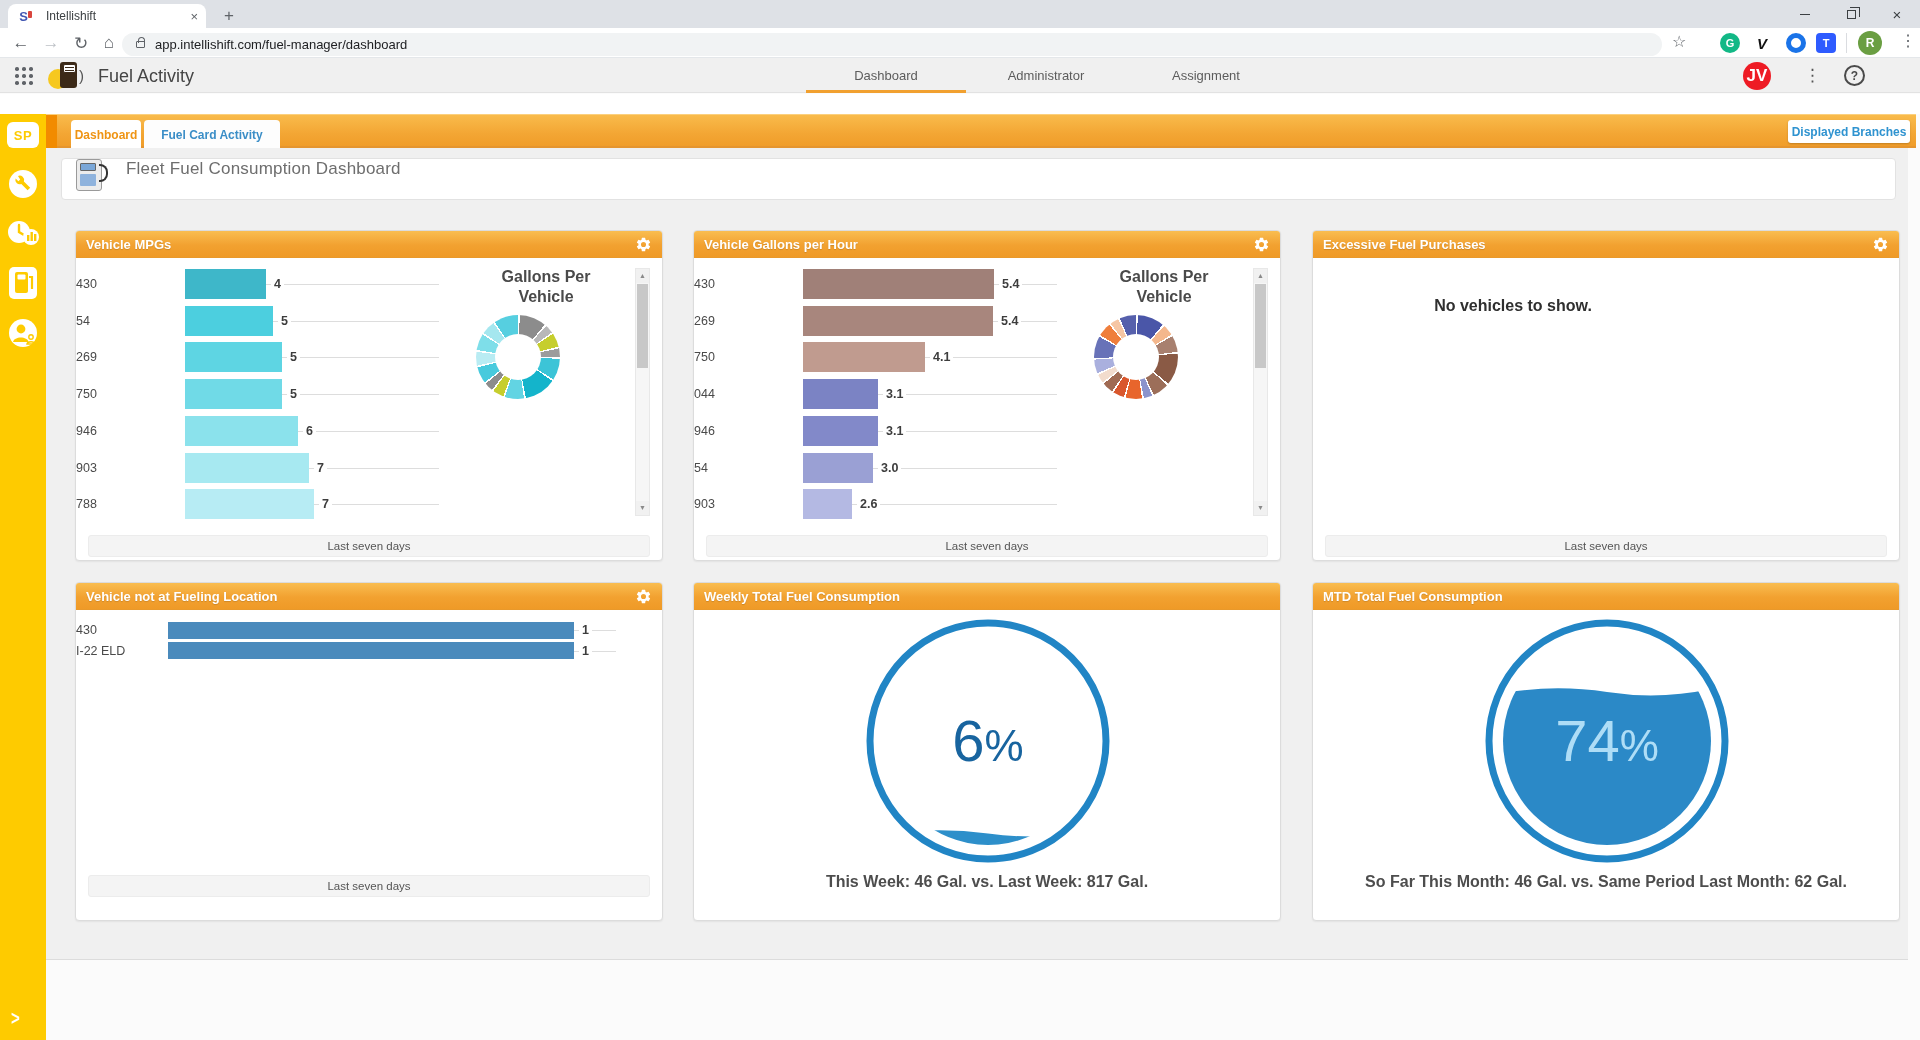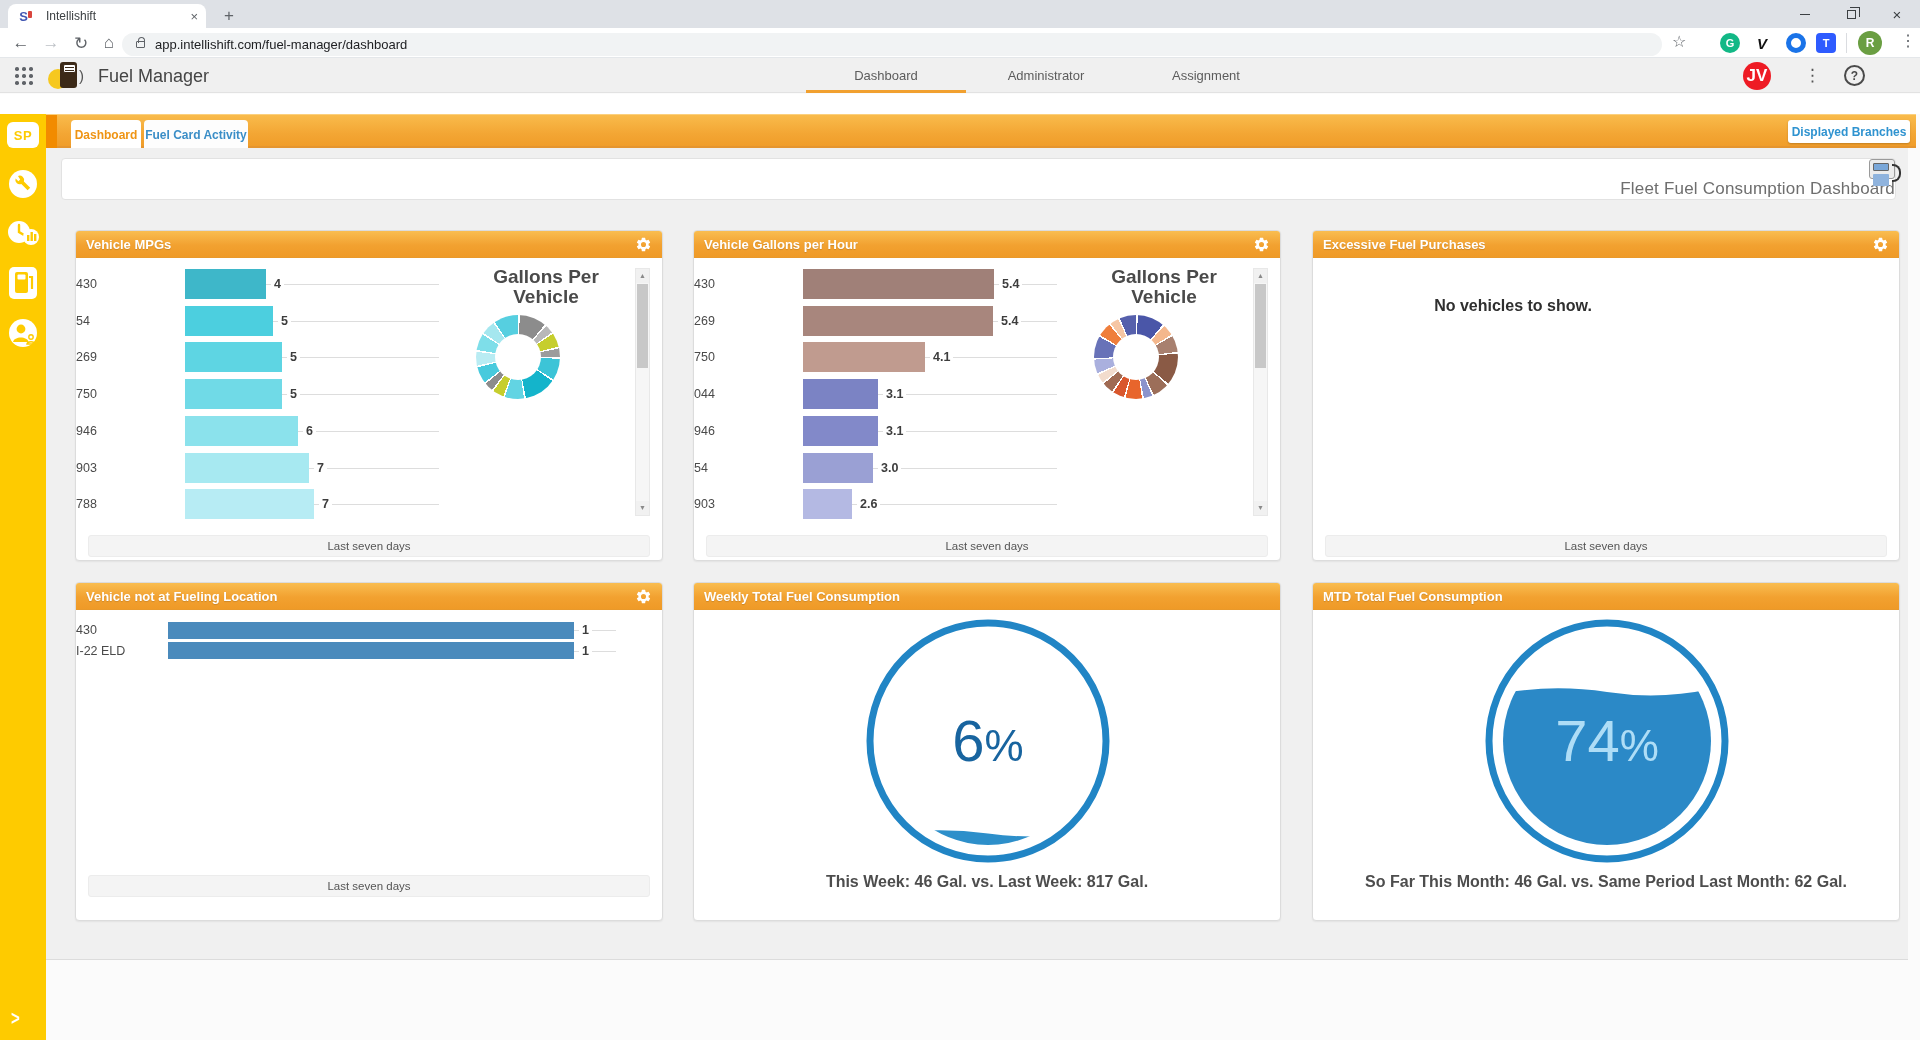--- a/index.html
+++ b/index.html
@@ -63,47 +63,47 @@
            display:flex;align-items:center;justify-content:center;}
   .pump-tile{background:#fff;border-radius:5px;width:28px;height:32px;position:relative;}
   .sb-chevron{position:absolute;left:11px;bottom:14px;color:#fff;font-weight:bold;font-size:15px;transform:scaleY(1.3);}
   
   .subbar{position:absolute;left:46px;top:114px;width:1870px;height:34px;
           background:linear-gradient(180deg,#f9bb4b,#f3a634 60%,#f09d2a);border-bottom:2px solid #e5952f;border-top:1px solid #fbd07e;}
   .suborange{position:absolute;left:0;top:0;width:11px;height:34px;background:#f28b00;}
   .stab{position:absolute;top:5px;height:29px;border-radius:4px 4px 0 0;display:flex;align-items:center;justify-content:center;
         font-size:12px;font-weight:bold;background:#fff;}
   .stab.t1{left:25px;width:70px;color:#ef9413;}
-  .stab.t2{left:98px;width:104px;color:#3b8ec7;background:#fdfdfd;}
+  .stab.t2{left:98px;width:136px;color:#3b8ec7;background:#fdfdfd;}
   .branches{position:absolute;left:1742px;top:5px;width:122px;height:23px;background:#fff;border-radius:3px;
             color:#2f93d0;font-size:12px;font-weight:bold;display:flex;align-items:center;justify-content:center;
             box-shadow:0 1px 2px rgba(0,0,0,.2);}
   
   .dash{position:absolute;left:46px;top:148px;width:1862px;height:812px;background:#f0f0f0;border-bottom:1px solid #dcdcdc;}
   .titlecard{position:absolute;left:15px;top:10px;width:1835px;height:42px;background:#fff;border:1px solid #e2e2e2;border-radius:4px;
-             display:flex;align-items:flex-end;flex-direction:column;}
+             display:flex;align-items:flex-start;}
   .tc-pump{position:relative;width:26px;height:32px;margin-left:14px;background:#ececec;border:1px solid #9a9a9a;border-radius:3px;}
   .tc-pump .scr{position:absolute;left:3px;top:3px;width:16px;height:8px;background:#7aa7d8;border:1px solid #666;border-radius:1px;}
   .tc-pump .pan{position:absolute;left:3px;top:14px;width:16px;height:12px;background:#8fb3dd;border-radius:1px;}
   .tc-pump .hose{position:absolute;right:-7px;top:4px;width:9px;height:18px;border:2px solid #333;border-left:none;border-radius:0 8px 8px 0;}
   .tc-title{margin-left:24px;font-size:17px;color:#6e6e6e;letter-spacing:.2px;}
   
   .panel{position:absolute;width:588px;background:#fff;border:1px solid #dcdcdc;border-radius:4px;box-shadow:0 1px 2px rgba(0,0,0,.06);}
   .phead{height:27px;background:linear-gradient(180deg,#f9bd50,#f2a130 55%,#ef9a27);border-radius:3px 3px 0 0;
          display:flex;align-items:center;padding:0 10px;border-bottom:1px solid #e9992b;}
   .ptitle{color:#fff;font-size:13px;font-weight:bold;flex:1;text-shadow:0 1px 1px rgba(0,0,0,.15);}
   .gear{width:17px;height:17px;}
   .chart{position:absolute;inset:0;}
   .bar-label{position:absolute;left:0;text-align:left;font-size:12.5px;color:#4a4a4a;height:16px;line-height:16px;}
   .gridline{position:absolute;height:1px;background:#ddd;}
   .bar{position:absolute;}
   .bar-value{position:absolute;font-size:12.5px;font-weight:bold;color:#3d3d3d;background:#fff;padding:0 3px;height:16px;line-height:16px;}
   .donut{position:absolute;left:400px;top:84px;width:84px;height:84px;border-radius:50%;}
   .donut .hole{position:absolute;left:19px;top:19px;width:46px;height:46px;background:#fff;border-radius:50%;}
-  .donut-title{position:absolute;left:380px;top:36px;width:180px;text-align:center;font-size:19px;font-weight:bold;color:#4a4a4a;line-height:20px;}
+  .donut-title{position:absolute;left:380px;top:36px;width:180px;text-align:center;font-size:16px;font-weight:bold;color:#4a4a4a;line-height:20px;}
   .vscroll{position:absolute;left:559px;top:37px;width:15px;height:248px;background:#f6f6f6;border:1px solid #e8e8e8;}
   .varrow{position:absolute;left:0;width:13px;height:14px;background:#f1f1f1;color:#8a8a8a;font-size:7px;text-align:center;line-height:14px;}
   .vthumb{position:absolute;left:1px;top:15px;width:11px;height:84px;background:#c8c8c8;}
   .empty-msg{position:absolute;left:40px;top:66px;width:320px;text-align:center;font-size:16px;font-weight:bold;color:#2f2f2f;}
   .footerbtn{position:absolute;left:12px;right:12px;height:22px;background:#f4f4f4;border:1px solid #ececec;border-radius:3px;
              font-size:11.5px;color:#555;display:flex;align-items:center;justify-content:center;}
   .gauge{position:absolute;left:162px;top:26px;width:264px;height:264px;}
   .caption{position:absolute;left:0;top:290px;width:100%;text-align:center;font-size:16px;font-weight:bold;color:#4d4d4d;}
 </style>
 </head>
@@ -159,21 +159,21 @@
       </div>
     <div class="fm-logo">
       <span class="fm-blob"></span>
         <span class="fm-pump"></span>
       <span class="fm-screen">
           <i></i>
           <i></i>
         </span>
         <span class="fm-paren">)</span>
     </div>
-    <div class="fm-title">Fuel Manager</div>
+    <div class="fm-title">Fuel Activity</div>
     <div class="hdrtabs">
       <div class="hdrtab active">Dashboard</div>
       <div class="hdrtab">Administrator</div>
       <div class="hdrtab">Assignment</div>
     </div>
     <div class="jv">JV</div>
     <div class="hdots">⋮</div>
     <div class="help">?</div>
   </div>
   <div class="gapstrip"></div>

